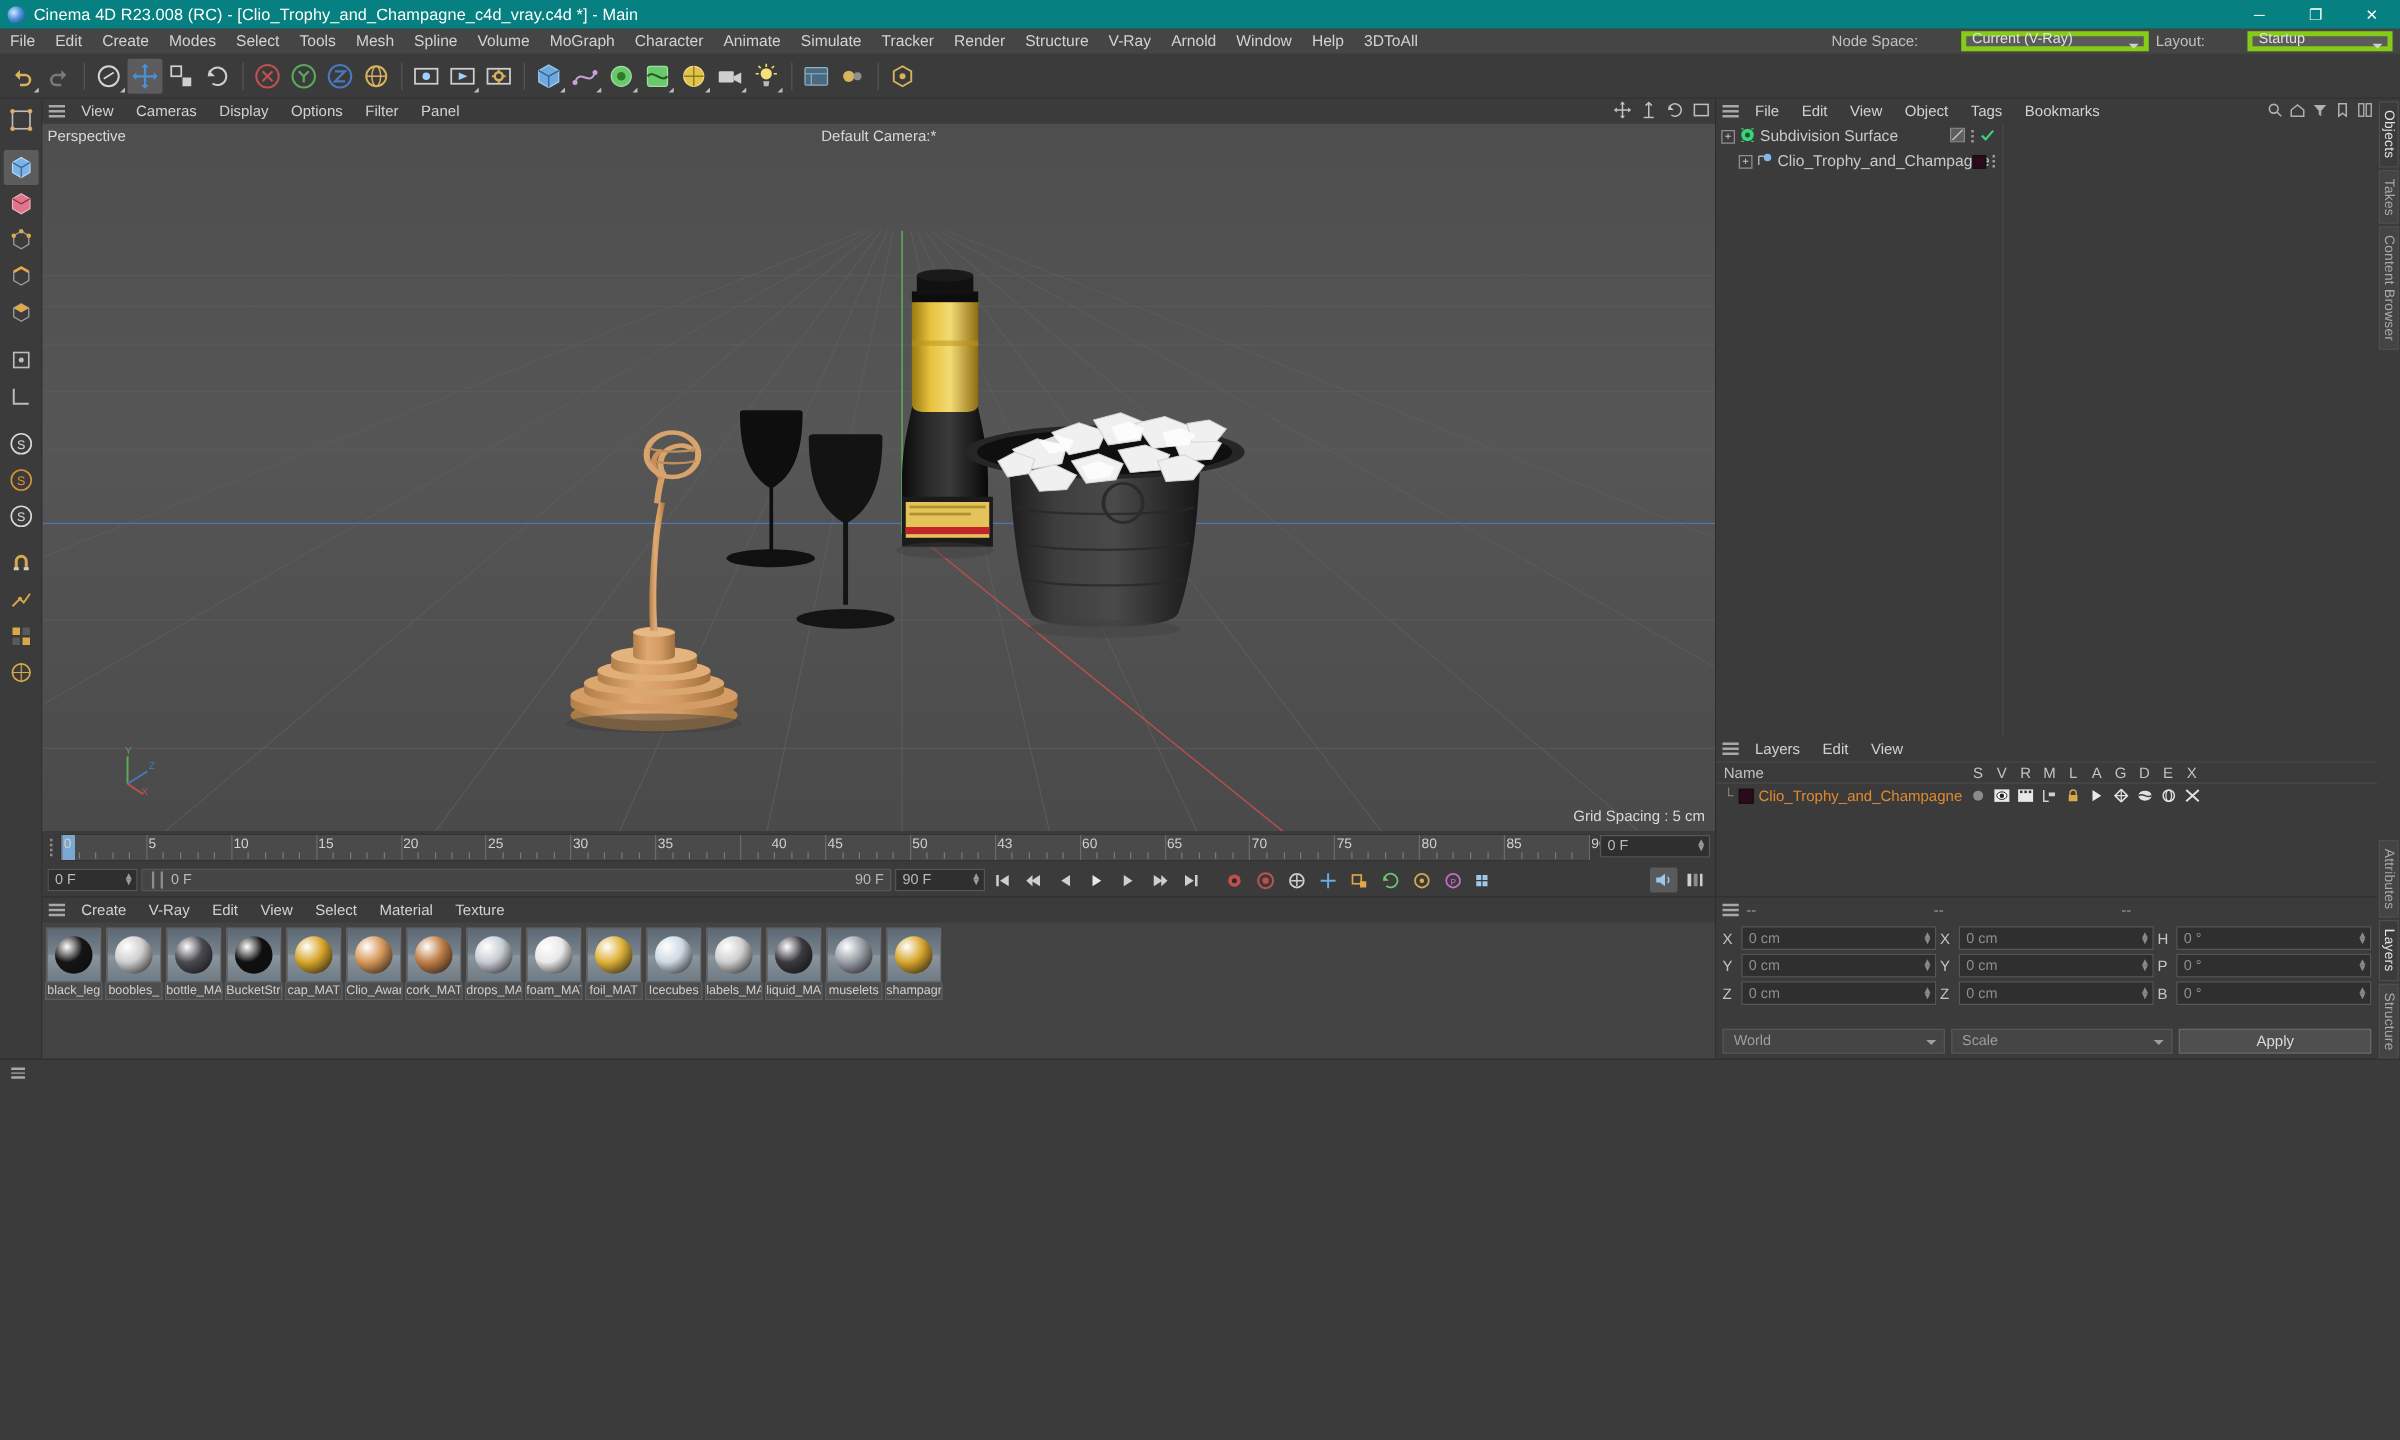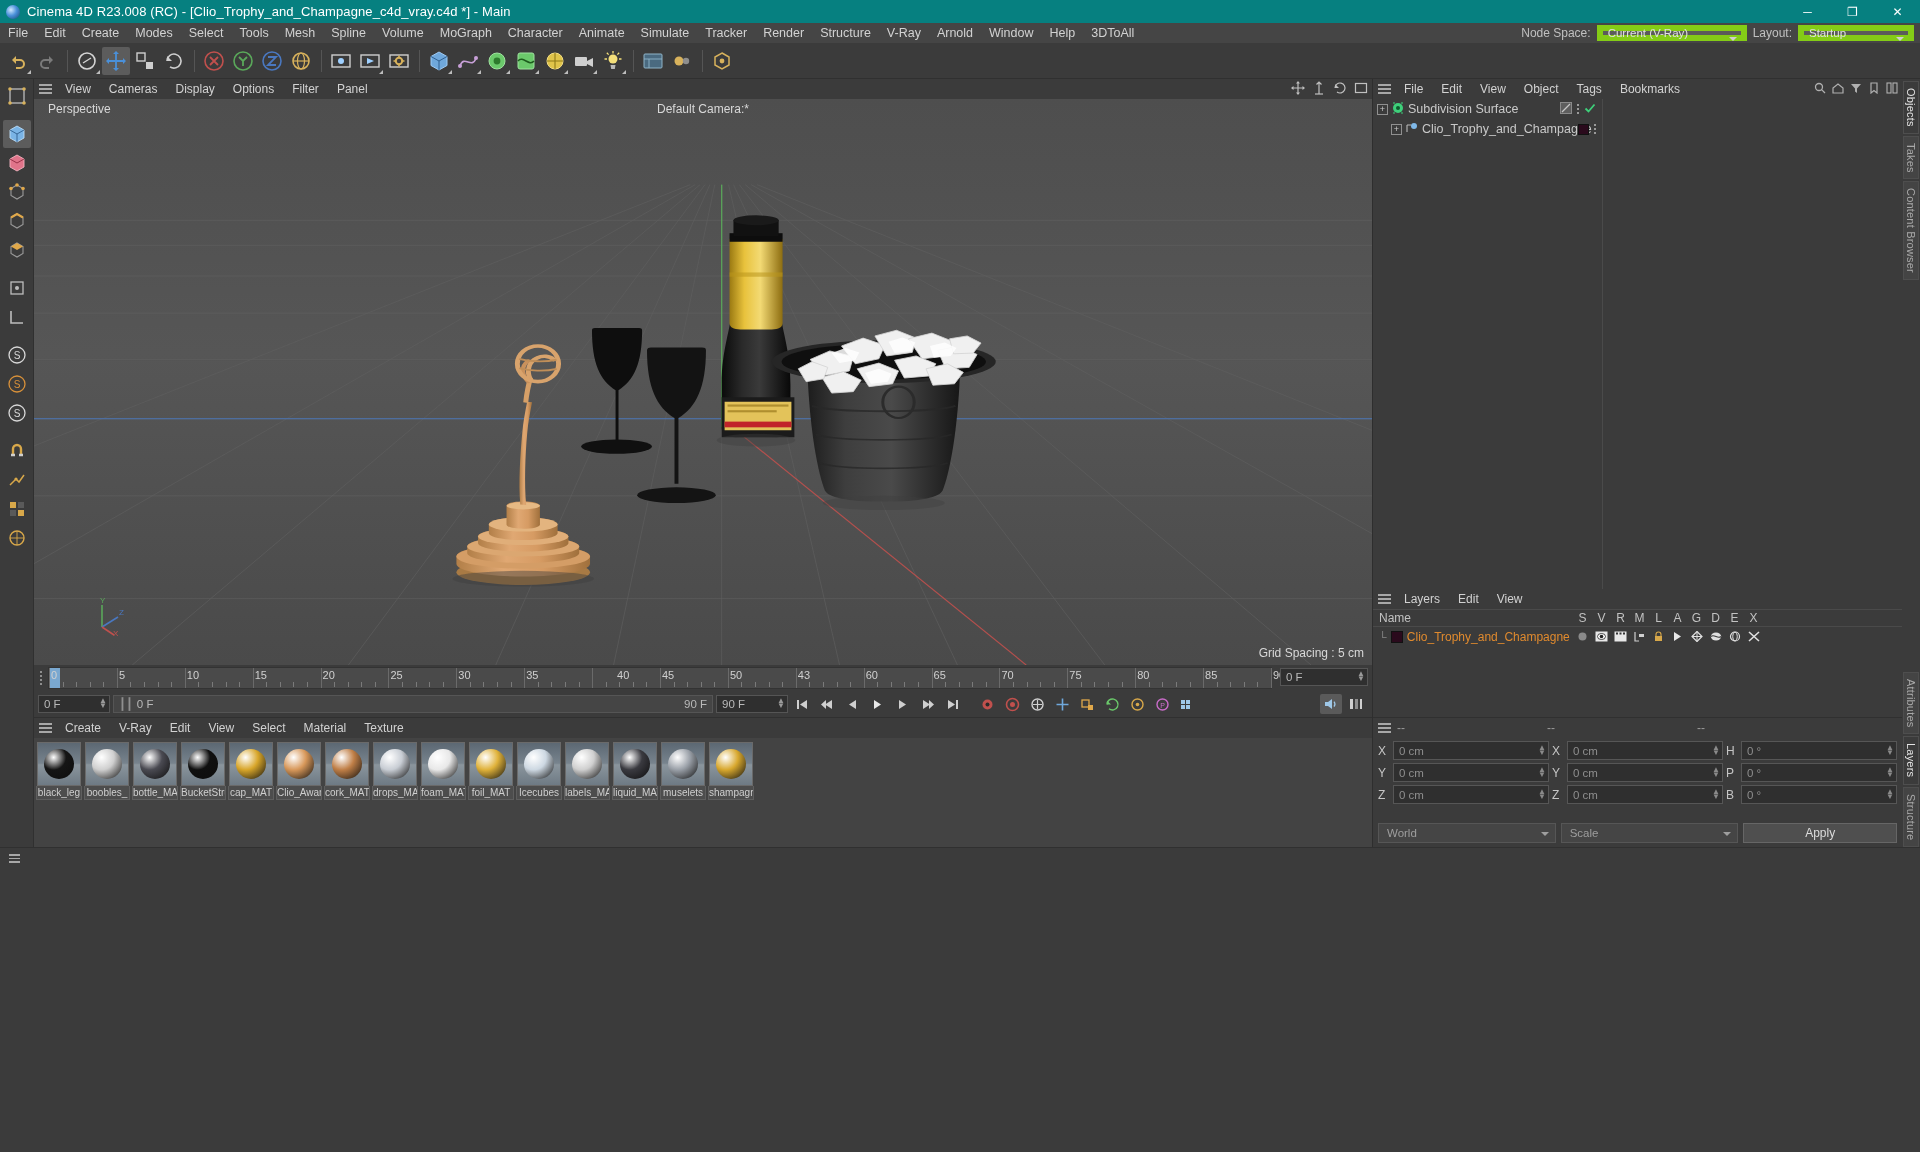--- a/index.html
+++ b/index.html
@@ -34,23 +34,23 @@
     height: 20px; background: #454545; display: flex; align-items: center; flex: none;
     font-size: 12.5px; position: relative;
   }
   .menubar .mi { padding: 0 8px; color: #d2d2d2; line-height: 20px; white-space: nowrap; }
   .menubar .right-group {
     position: absolute; right: 6px; top: 0; height: 20px;
     display: flex; align-items: center; gap: 6px; font-size: 12px;
   }
   .menubar .right-group .lbl { color: #c0c0c0; }
   .mini-select {
-    background: #5b5b5b; border: 6px solid #84cc16; height: 16px;
-    display: flex; align-items: center; padding: 0 14px 0 5px;
-    font-size: 11.5px; color: #e0e0e0; position: relative; min-width: 60px;
+    background: #5b5b5b; border: 4px solid #84cc16; height: 16px;
+    display: flex; align-items: flex-end; padding: 0 14px 0 5px;
+    font-size: 11.5px; color: #e0e0e0; position: relative; min-width: 60px; margin-left: 28px;
   }
   .mini-select::after {
     content: ""; position: absolute; right: 4px; top: 6px;
     border-left: 4px solid transparent; border-right: 4px solid transparent;
     border-top: 4px solid #d0d0d0;
   }
 
   
   .maintoolbar {
     height: 36px; background: #3b3b3b; display: flex; align-items: center; flex: none;
@@ -87,21 +87,21 @@
   .vp-panel { flex: 1; display: flex; flex-direction: column; min-height: 0; background: #3b3b3b;}
   .vp-header {
     height: 20px; background: #3b3b3b; display:flex; align-items:center;
     font-size: 12px; position: relative; flex: none;
   }
   .vp-header .grip { width: 22px; display:flex; align-items:center; justify-content:center; }
   .vp-header .mi { padding: 0 9px; color:#d2d2d2; line-height:20px; }
   .vp-header .vp-icons { position:absolute; right:4px; top:0; height:20px; display:flex; align-items:center; gap:7px; }
 
   .viewport { flex: 1; position: relative; overflow: hidden; background: #525252; min-height: 0; }
-  .vp-label-left { position:absolute; left: 14px; top: 3px; font-size: 12px; color:#d8d8d8; z-index: 5;}
+  .vp-label-left { position:absolute; left: 4px; top: 3px; font-size: 12px; color:#d8d8d8; z-index: 5;}
   .vp-label-center { position:absolute; left:50%; transform:translateX(-50%); top:3px; font-size:12px; color:#d8d8d8; z-index:5;}
   .vp-grid-spacing { position:absolute; right:8px; bottom:5px; font-size:12px; color:#d8d8d8; z-index:5;}
   .vp-axis-gizmo { position:absolute; left:58px; bottom:28px; width:46px; height:46px; z-index:5; }
 
   
   .timeline-strip { height: 26px; background:#3b3b3b; position: relative; flex:none; display:flex; align-items:stretch; }
   .tl-grip { width: 14px; display:flex; align-items:center; justify-content:center; }
   .tl-ruler { flex:1; position:relative; background:#4a4a4a; margin: 2px 0 2px 0; border:1px solid #333;}
   .tl-tick-label { position:absolute; top:1px; font-size:11px; color:#d0d0d0; transform:translateX(2px); }
   .tl-majortick { position:absolute; top:0; width:1px; height:100%; background:#6a6a6a; }

